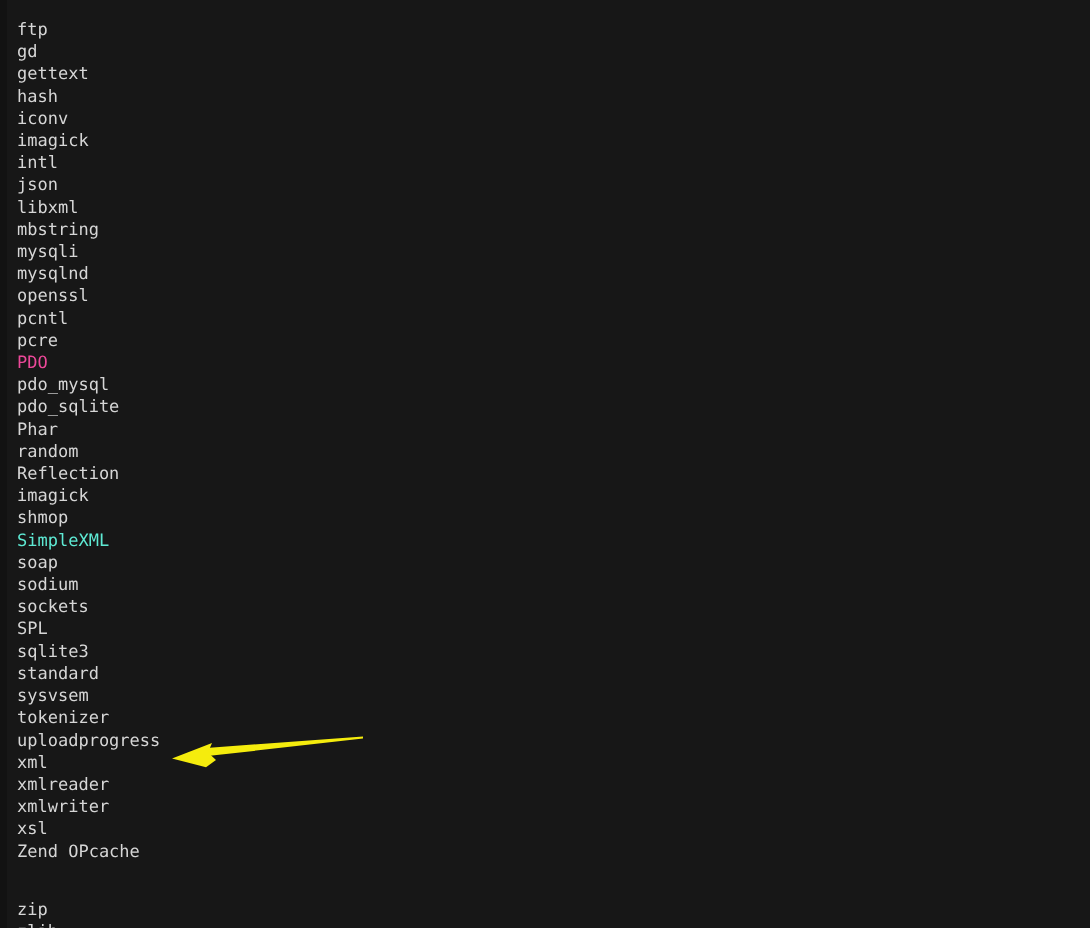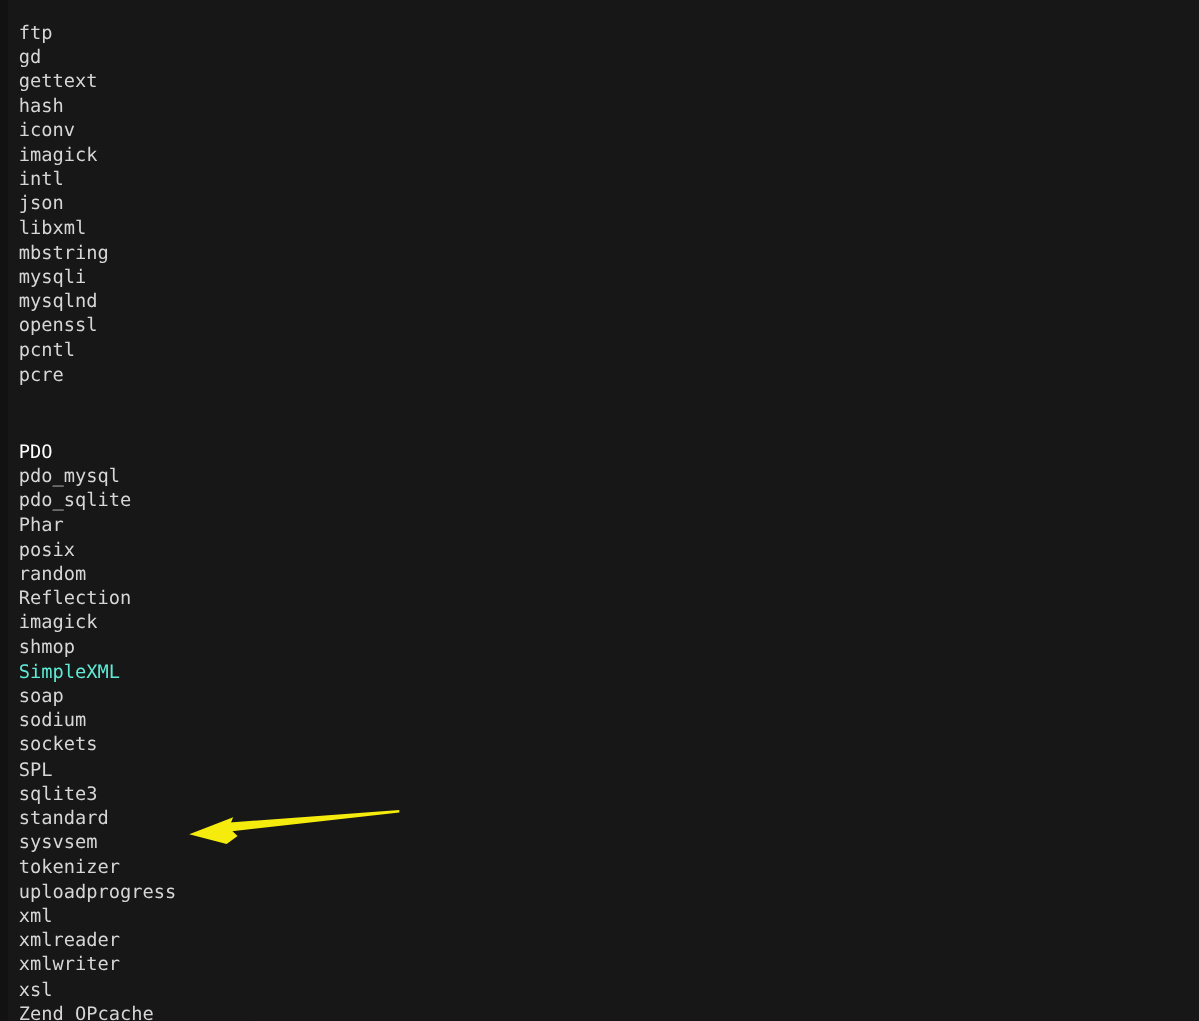--- a/index.html
+++ b/index.html
@@ -77,25 +77,24 @@
       <li class="module-line" style="color: rgb(214, 214, 214);">imagick</li>
       <li class="module-line" style="color: rgb(214, 214, 214);">intl</li>
       <li class="module-line" style="color: rgb(214, 214, 214);">json</li>
       <li class="module-line" style="color: rgb(214, 214, 214);">libxml</li>
       <li class="module-line" style="color: rgb(214, 214, 214);">mbstring</li>
       <li class="module-line" style="color: rgb(214, 214, 214);">mysqli</li>
       <li class="module-line" style="color: rgb(214, 214, 214);">mysqlnd</li>
       <li class="module-line" style="color: rgb(214, 214, 214);">openssl</li>
       <li class="module-line" style="color: rgb(214, 214, 214);">pcntl</li>
       <li class="module-line" style="color: rgb(214, 214, 214);">pcre</li>
-      <li class="module-line" style="color: #ffffff; margin-top: 48px;">PDO</li>
+      <li class="module-line" style="color: #ec4899;">PDO</li>
       <li class="module-line" style="color: rgb(214, 214, 214);">pdo_mysql</li>
       <li class="module-line" style="color: rgb(214, 214, 214);">pdo_sqlite</li>
       <li class="module-line" style="color: rgb(214, 214, 214);">Phar</li>
-      <li class="module-line" style="color: rgb(214, 214, 214);">posix</li>
       <li class="module-line" style="color: rgb(214, 214, 214);">random</li>
       <li class="module-line" style="color: rgb(214, 214, 214);">Reflection</li>
       <li class="module-line" style="color: rgb(214, 214, 214);">imagick</li>
       <li class="module-line" style="color: rgb(214, 214, 214);">shmop</li>
       <li class="module-line" style="color: #5eead4;">SimpleXML</li>
       <li class="module-line" style="color: rgb(214, 214, 214);">soap</li>
       <li class="module-line" style="color: rgb(214, 214, 214);">sodium</li>
       <li class="module-line" style="color: rgb(214, 214, 214);">sockets</li>
       <li class="module-line" style="color: rgb(214, 214, 214);">SPL</li>
       <li class="module-line" style="color: rgb(214, 214, 214);">sqlite3</li>

